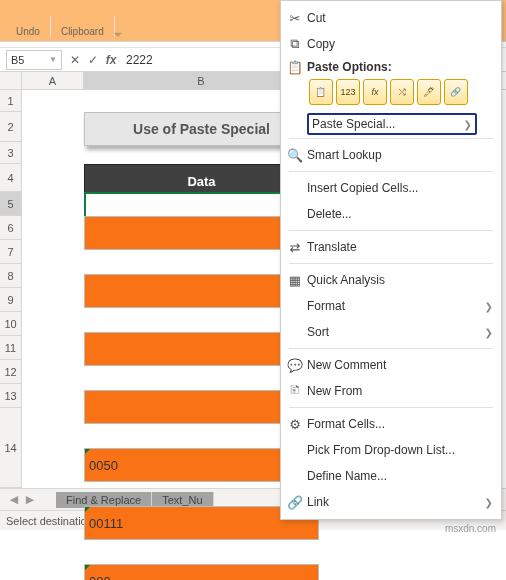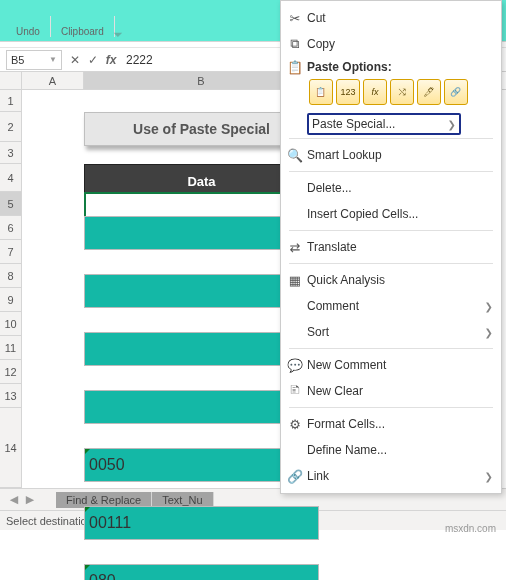--- a/index.html
+++ b/index.html
@@ -1,19 +1,19 @@
 <!DOCTYPE html>
 <html><head>
 <meta charset="utf-8">
 <style>
   * { box-sizing: border-box; }
   html, body { margin: 0; padding: 0; font-family: "Segoe UI", Arial, sans-serif; font-size: 12px; color: #333; background: #fff; width: 506px; height: 580px; overflow: hidden; }
   
   
-  .ribbon { height: 42px; background: #5eead4; border-bottom: 1px solid #d5d5d5; display: flex; align-items: flex-end; padding: 16px 6px 4px 6px; font-size: 11px; color: #666; }
+  .ribbon { height: 42px; background: #fdba74; border-bottom: 1px solid #d5d5d5; display: flex; align-items: flex-end; padding: 16px 6px 4px 6px; font-size: 11px; color: #666; }
   .ribbon .group { display: flex; flex-direction: column; align-items: center; border-right: 1px solid #e0e0e0; padding: 0 10px 0 10px; height: 100%; justify-content: flex-end; }
   .ribbon .group .lbl { font-size: 10px; }
   .ribbon .launcher { font-size: 8px; transform: rotate(45deg); opacity: 0.4; }
   .small-gap { height: 6px; background: #fff; border-bottom: 1px solid #e5e5e5; }
 
   
   .fbar { display: flex; align-items: center; height: 24px; border-bottom: 1px solid #d5d5d5; background: #fff; }
   .namebox { width: 56px; height: 20px; margin: 2px 4px 2px 6px; border: 1px solid #ccc; padding: 1px 4px; font-size: 11px; display: flex; align-items: center; justify-content: space-between; }
   .namebox .dd { font-size: 8px; opacity: 0.5; }
   .fbar .btn { width: 18px; text-align: center; font-size: 12px; color: #666; }
@@ -31,41 +31,41 @@
   .gridwrap { display: flex; height: 398px; }
   .rowhdrs { width: 22px; display: flex; flex-direction: column; background: #f3f2f1; }
   .rowhdr { border-bottom: 1px solid #d5d5d5; border-right: 1px solid #d5d5d5; font-size: 11px; color: #555; text-align: center; display: flex; align-items: center; justify-content: center; }
   .rowhdr:last-child { flex: 1; }
   
   .sheet { position: relative; flex: 1; }
   .cell { position: absolute; border-right: 1px solid #e0e0e0; border-bottom: 1px solid #e0e0e0; padding: 16px 4px; display: flex; align-items: center; overflow: hidden; white-space: nowrap; }
   
   .title-cell { background: #e6e6e6; font-weight: bold; font-size: 14px; color: #555; justify-content: center; border: 1px solid #bfbfbf; box-shadow: 2px 4px 4px rgba(0,0,0,0.3); }
   .header-cell { background: #404040; color: #fff; font-weight: bold; font-size: 13px; justify-content: center; border: 1px solid #222; }
-  .data-cell { background: #14b8a6; border: 1px solid #bbb; font-size: 16px; position: relative; }
+  .data-cell { background: #f97316; border: 1px solid #bbb; font-size: 13px; position: relative; }
   .data-cell .tri { position: absolute; top: 0; left: 0; width: 0; height: 0; border-style: solid; border-width: 5px 5px 0 0; border-color: #0a7b24 transparent transparent transparent; }
   .sel-cell { background: #fff; border: 2px solid #107c41; }
 
   
   .tabs { height: 22px; background: #f3f2f1; border-top: 1px solid #d5d5d5; display: flex; align-items: center; font-size: 11px; color: #444; padding-left: 6px; }
   .tabs .nav { width: 16px; text-align: center; opacity: 0.5; }
   .tabs .tab { padding: 2px 10px; border-right: 1px solid #d5d5d5; background: #a3a3a3; }
   
   
   .status { height: 20px; background: #f3f2f1; border-top: 1px solid #d5d5d5; font-size: 11px; color: #555; display: flex; align-items: center; padding-left: 6px; }
 
   
   .ctxmenu { position: absolute; top: 0; left: 280px; width: 222px; background: #fff; border: 1px solid #ccc; box-shadow: 2px 2px 6px rgba(0,0,0,0.2); padding: 4px 0; z-index: 100; }
   .mitem { display: flex; align-items: center; height: 26px; padding: 0 8px 0 2px; font-size: 12px; color: #333; position: relative; }
   .mitem .ico { width: 24px; text-align: center; font-size: 13px; color: #555; }
   .mitem .arrow { margin-left: auto; font-size: 10px; opacity: 0.6; }
   .msep { height: 1px; background: #e0e0e0; margin: 3px 8px; }
   .opt-row { display: flex; padding: 2px 4px 6px 28px; gap: 3px; }
   .opt { width: 24px; height: 26px; border: 1px solid #d6a000; border-radius: 3px; background: linear-gradient(#fff8e1, #ffe59a); display: flex; align-items: center; justify-content: center; position: relative; font-size: 9px; color: #5a4500; }
-  .boxed { border: 2px solid #1b2f8a; border-radius: 2px; padding: 0 3px !important; height: 22px !important; margin: 2px 40px 2px 26px; gap: 24px; }
+  .boxed { border: 2px solid #1b2f8a; border-radius: 2px; padding: 0 3px !important; height: 22px !important; margin: 2px 24px 2px 26px; gap: 24px; }
 
   .watermark { position: absolute; right: 10px; bottom: 46px; font-size: 10px; color: #999; }
 </style>
 </head>
 <body>
 
 <div class="ribbon">
   <div class="group">
     <span class="lbl">Undo</span>
   </div>
@@ -169,62 +169,66 @@
     <span class="arrow">❯</span>
   </div>
   <div class="msep"></div>
   <div class="mitem">
     <span class="ico">🔍</span>
     <span class="txt">Smart Lookup</span>
   </div>
   <div class="msep"></div>
   <div class="mitem">
     <span class="ico"></span>
+      <span class="txt">Insert Copied Cells...</span>
+  </div>
+  <div class="mitem">
+    <span class="ico"></span>
       <span class="txt">Delete...</span>
-  </div>
-  <div class="mitem">
-    <span class="ico"></span>
-      <span class="txt">Insert Copied Cells...</span>
   </div>
   <div class="msep"></div>
   <div class="mitem">
     <span class="ico">⇄</span>
     <span class="txt">Translate</span>
   </div>
   <div class="msep"></div>
   <div class="mitem">
     <span class="ico">▦</span>
     <span class="txt">Quick Analysis</span>
   </div>
   <div class="mitem">
     <span class="ico"></span>
-      <span class="txt"><span>Comment</span></span>
+      <span class="txt"><span>Format</span></span>
     <span class="arrow">❯</span>
   </div>
   <div class="mitem">
     <span class="ico"></span>
       <span class="txt"><span>Sort</span></span>
     <span class="arrow">❯</span>
   </div>
   <div class="msep"></div>
   <div class="mitem">
     <span class="ico">💬</span>
     <span class="txt">New Comment</span>
   </div>
   <div class="mitem">
     <span class="ico">🗈</span>
-    <span class="txt">New Clear</span>
+    <span class="txt">New From</span>
   </div>
   <div class="msep"></div>
   <div class="mitem">
     <span class="ico">⚙</span>
     <span class="txt">Format Cells...</span>
   </div>
   <div class="mitem">
     <span class="ico"></span>
+      <span class="txt">Pick From Drop-down List...</span>
+  </div>
+  <div class="mitem">
+    <span class="ico"></span>
       <span class="txt">Define Name...</span>
   </div>
   <div class="mitem">
     <span class="ico">🔗</span>
     <span class="txt">Link</span>
     <span class="arrow">❯</span>
   </div>
 </div>
 
 <span class="watermark">msxdn.com</span>

